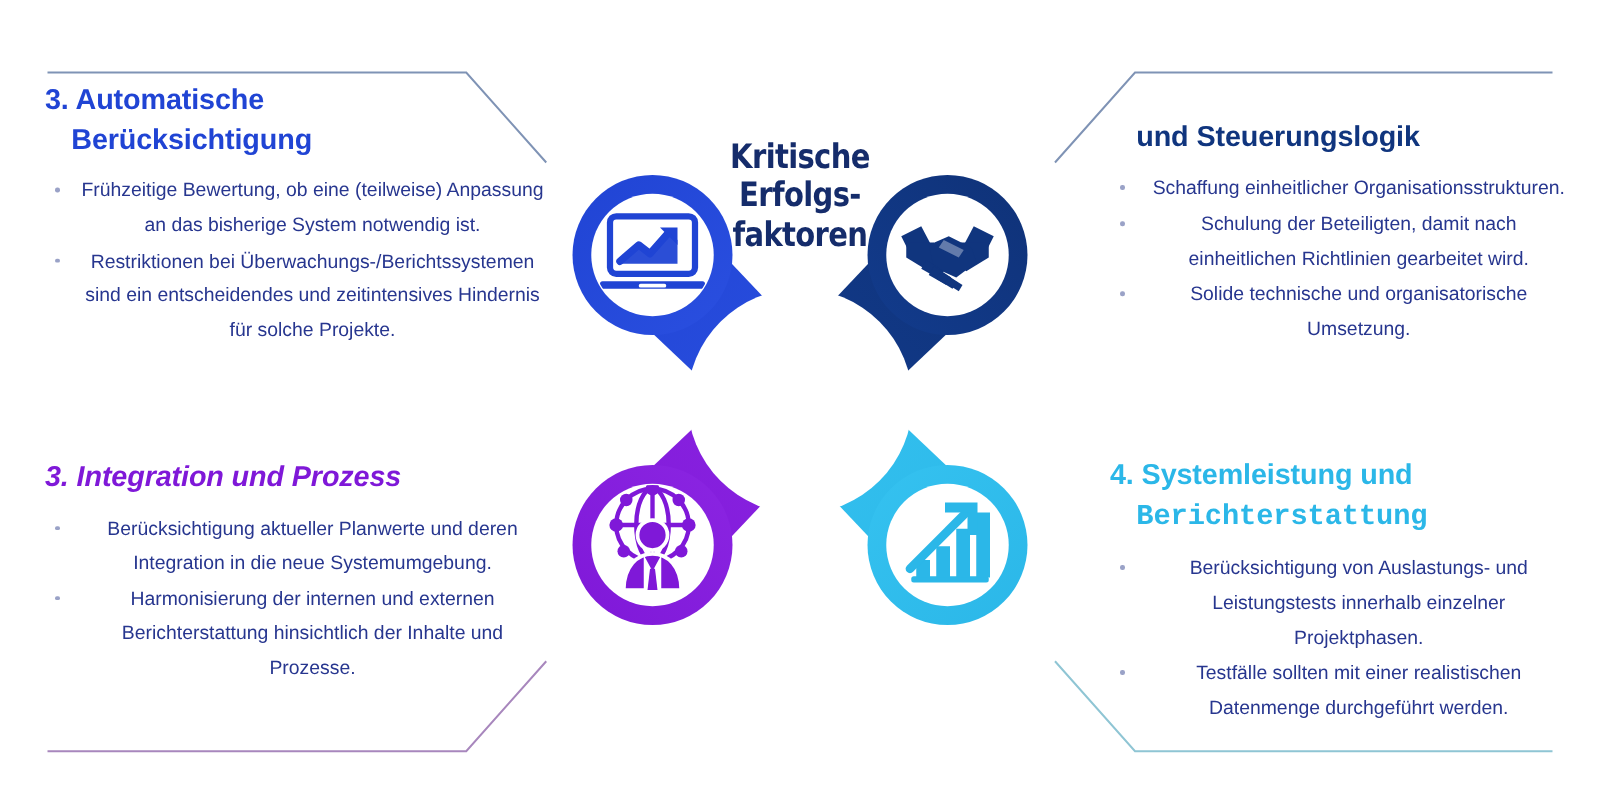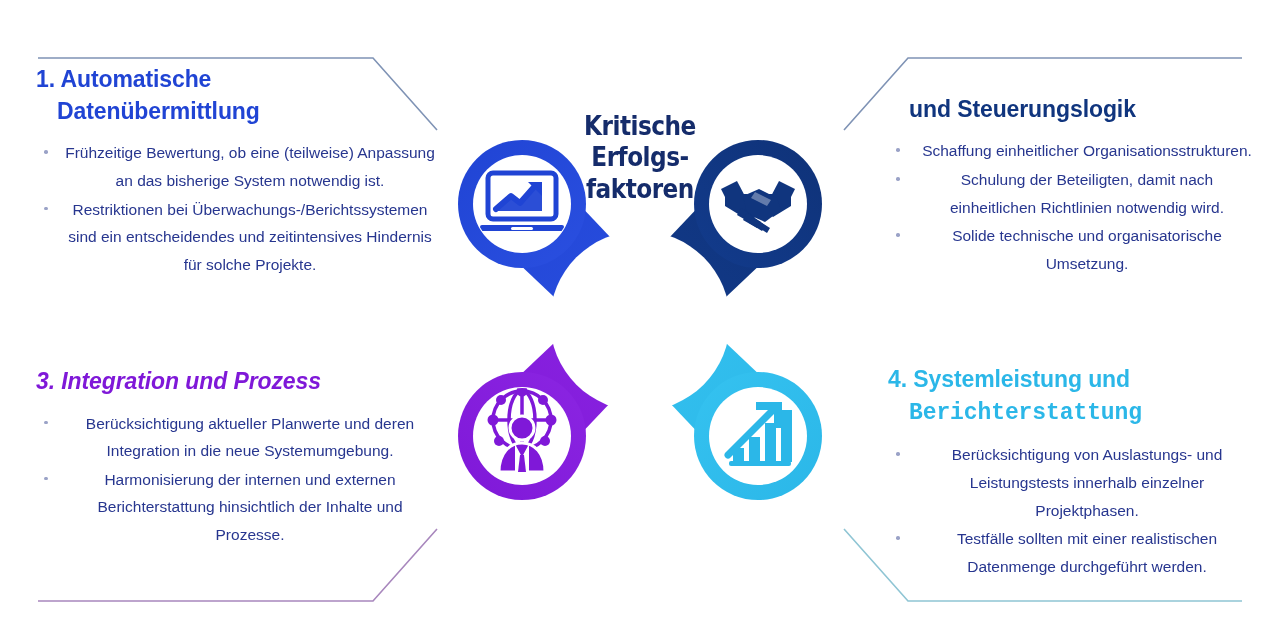--- a/index.html
+++ b/index.html
@@ -275,22 +275,22 @@
       <div class="center-label-inner">
         <div>Kritische</div>
         <div>Erfolgs-</div>
         <div>faktoren</div>
       </div>
     </div>
   </div>
 
   <div class="panel" id="panel-1">
     <h2 class="panel-heading" style="color:#2044d4;">
-      <span>1. Automatische</span><br>
-      <span style="display:inline-block; padding-left:21px;">Datenübermittlung</span>
+      <span>3. Automatische</span><br>
+      <span style="display:inline-block; padding-left:21px;">Berücksichtigung</span>
     </h2>
     <ul class="bullets">
       <li>
         <span class="bullet-dot"></span>
         <span>Frühzeitige Bewertung, ob eine (teilweise) Anpassung an das bisherige System notwendig ist.</span>
       </li>
       <li>
         <span class="bullet-dot"></span>
         <span>Restriktionen bei Überwachungs-/Berichtssystemen sind ein entscheidendes und zeitintensives Hindernis für solche Projekte.</span>
       </li>
@@ -318,21 +318,21 @@
       <br>
       <span style="display:inline-block; padding-left:21px;">und Steuerungslogik</span>
     </h2>
     <ul class="bullets">
       <li>
         <span class="bullet-dot"></span>
         <span>Schaffung einheitlicher Organisationsstrukturen.</span>
       </li>
       <li>
         <span class="bullet-dot"></span>
-        <span>Schulung der Beteiligten, damit nach einheitlichen Richtlinien notwendig wird.</span>
+        <span>Schulung der Beteiligten, damit nach einheitlichen Richtlinien gearbeitet wird.</span>
       </li>
       <li>
         <span class="bullet-dot"></span>
         <span>Solide technische und organisatorische Umsetzung.</span>
       </li>
     </ul>
   </div>
 
   <div class="panel" id="panel-4">
     <h2 class="panel-heading" style="color:#2bb7e8;">

